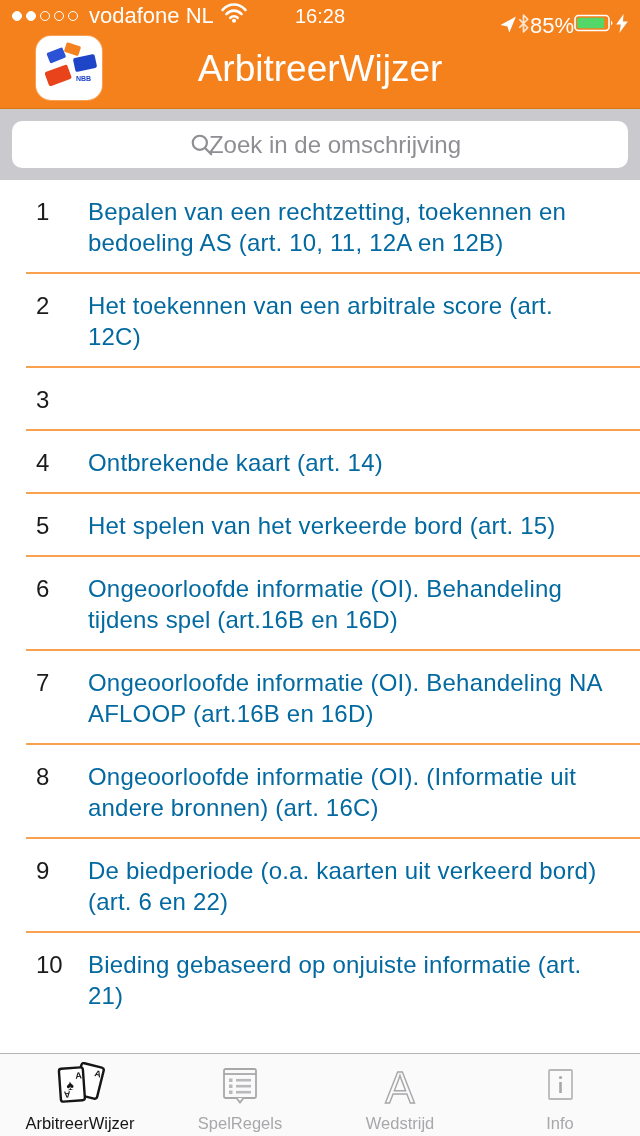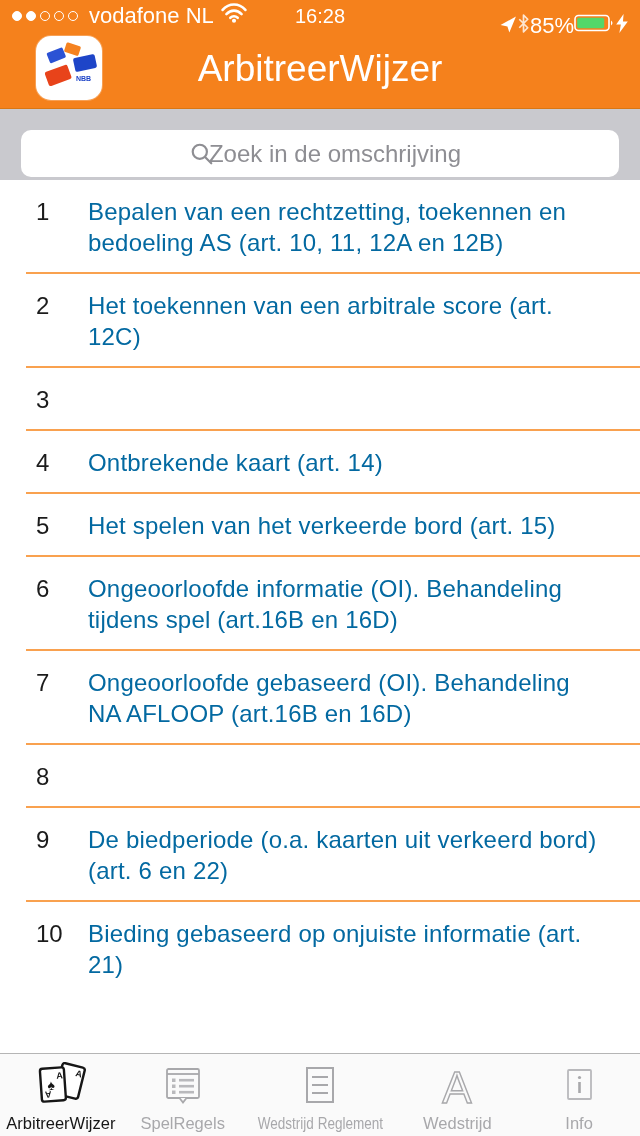--- a/index.html
+++ b/index.html
@@ -18,21 +18,21 @@
   .sb-right { margin-left:auto; display:flex; align-items:center; gap:0; z-index:2;margin-top:20px; }
   .sb-right .pct { font-size:22px; }
 
   
   .header { height:76px; background:#F5811C; position:relative; }
   .app-logo { position:absolute; left:36px; top:4px; width:66px; height:64px;
               background:#fff; border-radius:15px; box-shadow:0 0 0 1px rgba(255,255,255,.25); }
   .header-title { text-align:center; line-height:74px; font-size:37px; color:#fff; }
 
   
-  .searchwrap { height:72px; background:#C9C9CE; padding:21px; border-top:1px solid #d97714; }
+  .searchwrap { height:72px; background:#C9C9CE; padding:12px; border-top:1px solid #d97714; }
   .searchfield { position:relative; width:100%; height:47px; background:#fff; border-radius:10px; }
   .searchfield input { width:100%; height:100%; border:none; outline:none; background:transparent;
                        border-radius:10px; font-size:24px; text-align:center; padding-left:30px;
                        font-family:"Liberation Sans", sans-serif; color:#1b1b1b; }
   .searchfield input::placeholder { color:#8E8E93; opacity:1; }
   .search-glass { position:absolute; left:calc(50% - 130px); top:12px; pointer-events:none; }
 
   
   .list { flex:1; background:#fff; overflow:hidden; }
   .row { display:flex; align-items:flex-start; padding:16px 36px 16px 36px; position:relative; }
@@ -148,24 +148,25 @@
     <div class="row">
       <div class="row-num">5</div>
       <div class="row-text">Het spelen van het verkeerde bord (art. 15)</div>
     </div>
     <div class="row">
       <div class="row-num">6</div>
       <div class="row-text">Ongeoorloofde informatie (OI). Behandeling tijdens spel (art.16B en 16D)</div>
     </div>
     <div class="row">
       <div class="row-num">7</div>
-      <div class="row-text">Ongeoorloofde gebaseerd (OI). Behandeling NA AFLOOP (art.16B en 16D)</div>
+      <div class="row-text">Ongeoorloofde informatie (OI). Behandeling NA AFLOOP (art.16B en 16D)</div>
     </div>
     <div class="row">
       <div class="row-num">8</div>
+      <div class="row-text">Ongeoorloofde informatie (OI). (Informatie uit andere bronnen) (art. 16C)</div>
     </div>
     <div class="row">
       <div class="row-num">9</div>
       <div class="row-text">De biedperiode (o.a. kaarten uit verkeerd bord) (art. 6 en 22)</div>
     </div>
     <div class="row">
       <div class="row-num">10</div>
       <div class="row-text">Bieding gebaseerd op onjuiste informatie (art. 21)</div>
     </div>
   </div>
@@ -200,31 +201,20 @@
           <rect x="12" y="21.5" width="3.5" height="3.5" fill="#B9B9BC"></rect>
             <line x1="19" y1="23.2" x2="34" y2="23.2" stroke="#B9B9BC" stroke-width="2.6"></line>
           <rect x="12" y="27.5" width="3.5" height="3.5" fill="#B9B9BC"></rect>
             <line x1="19" y1="29.2" x2="34" y2="29.2" stroke="#B9B9BC" stroke-width="2.6"></line>
           <polyline points="19.5,35 23,39.5 26.5,35" fill="#FAFAFA" stroke="#A8A8AB" stroke-width="1.8"></polyline>
         </svg>
       </div>
       <div class="tlabel">SpelRegels</div>
     </div>
 
-    <div class="tab">
-      <div class="ticon">
-        <svg width="46" height="46" viewBox="0 0 46 46">
-          <rect x="10" y="5" width="26" height="34" fill="none" stroke="#A8A8AB" stroke-width="2"></rect>
-          <line x1="15" y1="14" x2="31" y2="14" stroke="#A8A8AB" stroke-width="2"></line>
-          <line x1="15" y1="22" x2="31" y2="22" stroke="#A8A8AB" stroke-width="2"></line>
-          <line x1="15" y1="30" x2="31" y2="30" stroke="#A8A8AB" stroke-width="2"></line>
-        </svg>
-      </div>
-      <div class="tlabel condensed">Wedstrijd Reglement</div>
-    </div>
 
     <div class="tab">
       <div class="ticon">
         <svg width="46" height="46" viewBox="0 0 46 46">
           <text x="23" y="40" font-size="44" text-anchor="middle" fill="none" stroke="#A8A8AB" stroke-width="1.4">A</text>
         </svg>
       </div>
       <div class="tlabel">Wedstrijd</div>
     </div>
 

